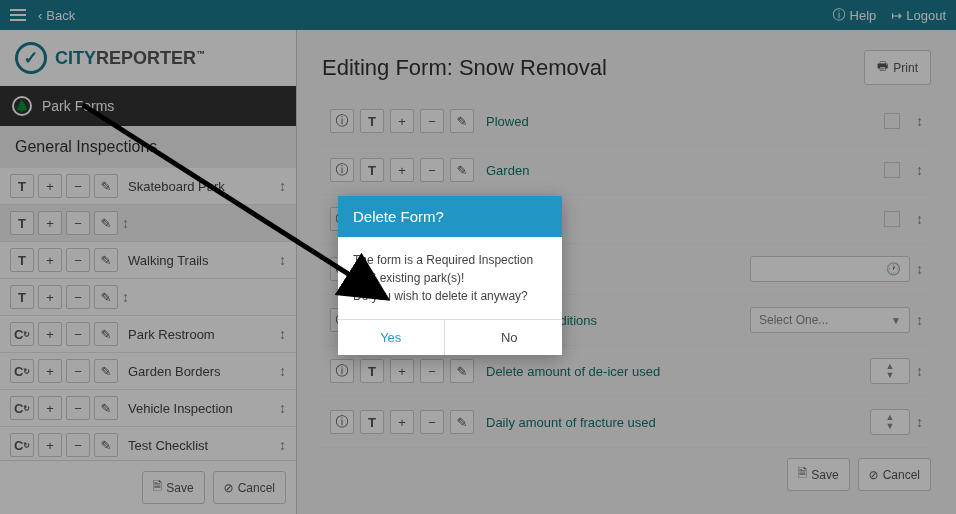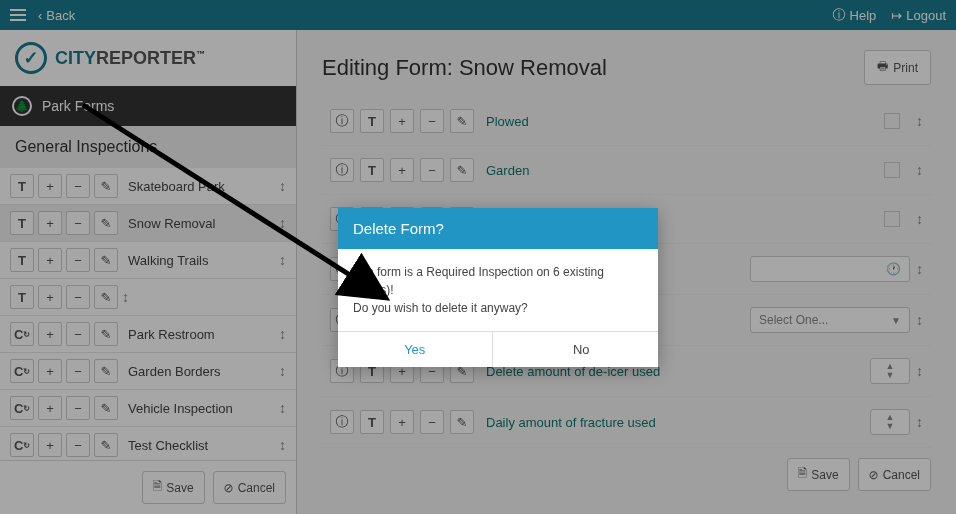--- a/index.html
+++ b/index.html
@@ -33,21 +33,21 @@
 .content { flex: 1; padding: 20px 25px; overflow-y: auto; position: relative; }
 .content-header { display: flex; justify-content: space-between; align-items: center; margin-bottom: 12px; }
 .content-title { font-size: 22px; color: #333; font-weight: normal; }
 .print-btn { padding: 6px 12px; border: 1px solid #ccc; background: #fff; border-radius: 3px; display: flex; align-items: center; gap: 5px; font-size: 12px; color: #555; cursor: pointer; }
 .question-row { display: flex; align-items: center; padding: 12px 8px; gap: 6px; border-bottom: 1px solid #eee; }
 .q-label { color: #0f766e; font-size: 13px; flex: 1; padding-left: 6px; }
 .q-input { width: 160px; height: 26px; border: 1px solid #ccc; border-radius: 3px; background: #fff; padding: 0 8px; font-size: 12px; color: #888; display: flex; align-items: center; justify-content: space-between; }
 .q-checkbox { width: 16px; height: 16px; border: 1px solid #ccc; margin: 0 10px; }
 .content-footer { display: flex; gap: 8px; justify-content: flex-end; padding: 10px 0; }
 .overlay { position: absolute; top: 0; left: 0; right: 0; bottom: 0; background: rgba(0,0,0,0.35); z-index: 10; }
-.modal { position: absolute; top: 196px; left: 338px; width: 320px; background: #fff; z-index: 20; border-radius: 2px; box-shadow: 0 4px 20px rgba(0,0,0,0.3); margin-top: 12px; }
+.modal { position: absolute; top: 196px; left: 338px; width: 224px; background: #fff; z-index: 20; border-radius: 2px; box-shadow: 0 4px 20px rgba(0,0,0,0.3); }
 .modal-header { background: #2196c4; color: #fff; padding: 12px 15px; font-size: 15px; }
 .modal-body { padding: 14px 15px; font-size: 12px; line-height: 1.5; color: #444; }
 .modal-footer { display: flex; border-top: 1px solid #ddd; gap: 12px; }
 .modal-btn { flex: 1; text-align: center; padding: 10px; font-size: 13px; cursor: pointer; border: none; background: #fff; }
 .modal-btn.yes { color: #2196c4; border-right: 1px solid #ddd; }
 .modal-btn.no { color: #444; }
 .arrow { position: absolute; z-index: 25; top: 100px; left: 78px; pointer-events: none; }
 .chev-down { font-size: 10px; }
 </style>
 </head>
@@ -95,21 +95,20 @@
           <button class="tool-btn">−</button>
           <button class="tool-btn">✎</button>
           <span class="form-name">Skateboard Park</span>
           <span class="drag-handle">↕</span>
         </div>
         <div class="form-row selected">
           <button class="tool-btn type">T</button>
           <button class="tool-btn">+</button>
           <button class="tool-btn">−</button>
           <button class="tool-btn">✎</button>
-          <span class="form-name">Snow Removal</span>
           <span class="drag-handle">↕</span>
         </div>
         <div class="form-row">
           <button class="tool-btn type">T</button>
           <button class="tool-btn">+</button>
           <button class="tool-btn">−</button>
           <button class="tool-btn">✎</button>
           <span class="form-name">Walking Trails</span>
           <span class="drag-handle">↕</span>
         </div>

